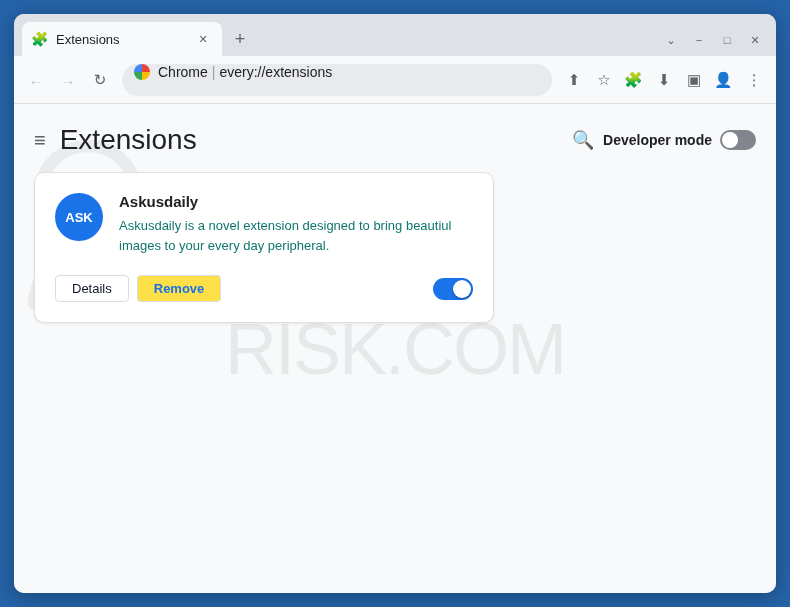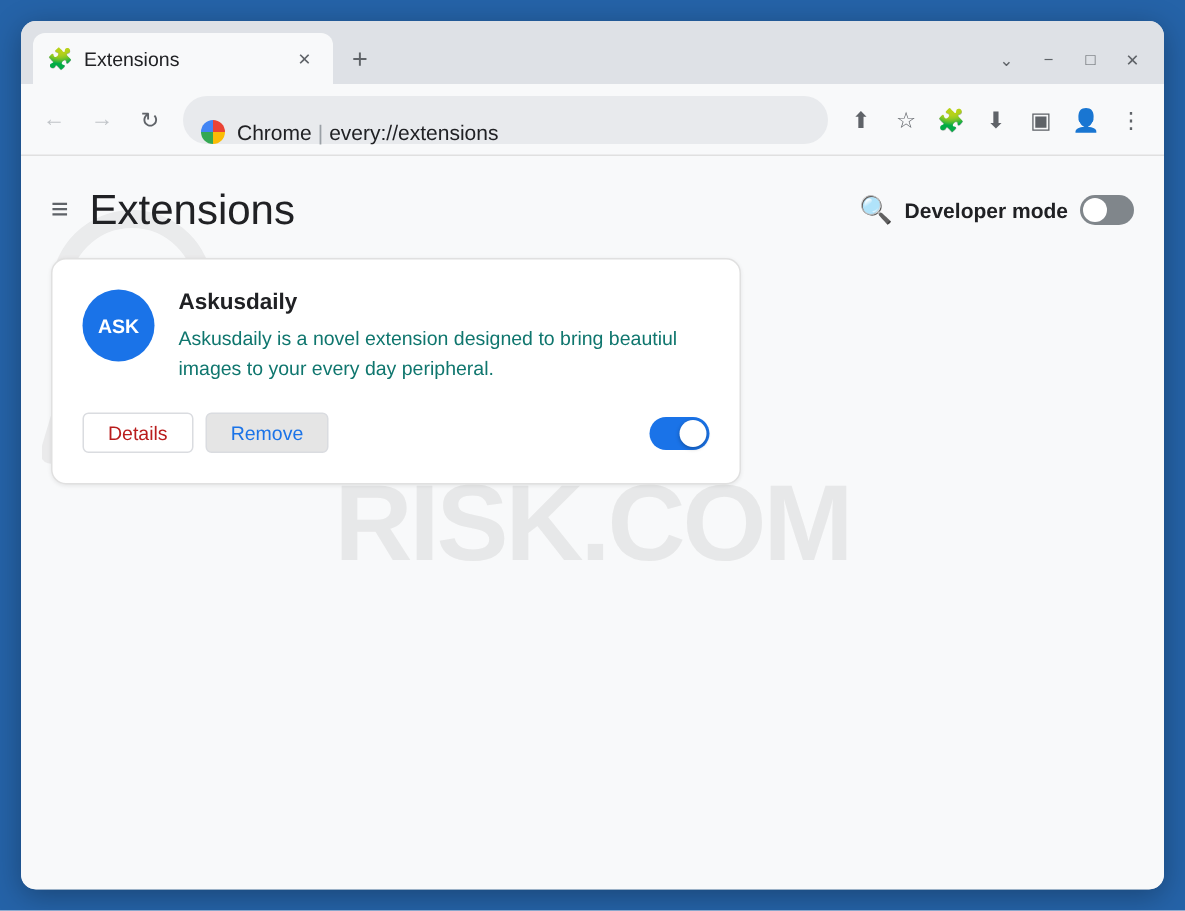--- a/index.html
+++ b/index.html
@@ -148,21 +148,21 @@
       background: transparent;
     }
     .nav-btn.disabled { color: #c0c4c8; cursor: default; }
 
     .address-bar-container {
       flex: 1;
       height: 32px;
       background: #e8eaed;
       border-radius: 16px;
       display: flex;
-      align-items: flex-end;
+      align-items: flex-start;
       padding: 0 12px;
       gap: 8px;
       margin: 0 4px;
     }
 
     .chrome-logo {
       width: 16px;
       height: 16px;
       border-radius: 50%;
       background: conic-gradient(#ea4335 0 90deg, #fbbc05 90deg 180deg, #34a853 180deg 270deg, #4285f4 270deg 360deg);
@@ -209,21 +209,21 @@
       overflow: hidden;
     }
 
     
     .watermark {
       position: absolute;
       top: 50%;
       left: 50%;
       transform: translate(-50%, -50%);
       font-size: 72px;
-      font-weight: 700;
+      font-weight: 400;
       color: rgba(200, 200, 200, 0.35);
       letter-spacing: -2px;
       pointer-events: none;
       user-select: none;
       white-space: nowrap;
     }
 
     
     .watermark-magnifier {
       position: absolute;
@@ -361,34 +361,34 @@
       align-items: center;
       gap: 8px;
     }
 
     .details-btn {
       padding: 5px 16px;
       border: 1px solid #dadce0;
       border-radius: 4px;
       background: white;
       font-size: 13px;
-      color: #b91c1c;
+      color: #0f172a;
       cursor: pointer;
       font-weight: 500;
     }
 
     .remove-btn {
       padding: 5px 16px;
       border: 1px solid #dadce0;
       border-radius: 4px;
-      background: #e5e5e5;
+      background: #fde047;
       font-size: 13px;
       color: #1a73e8;
       cursor: pointer;
-      font-weight: 400;
+      font-weight: 700;
     }
 
     .toggle-right {
       margin-left: auto;
     }
 
     .toggle-on {
       width: 40px;
       height: 22px;
       background: #1a73e8;

